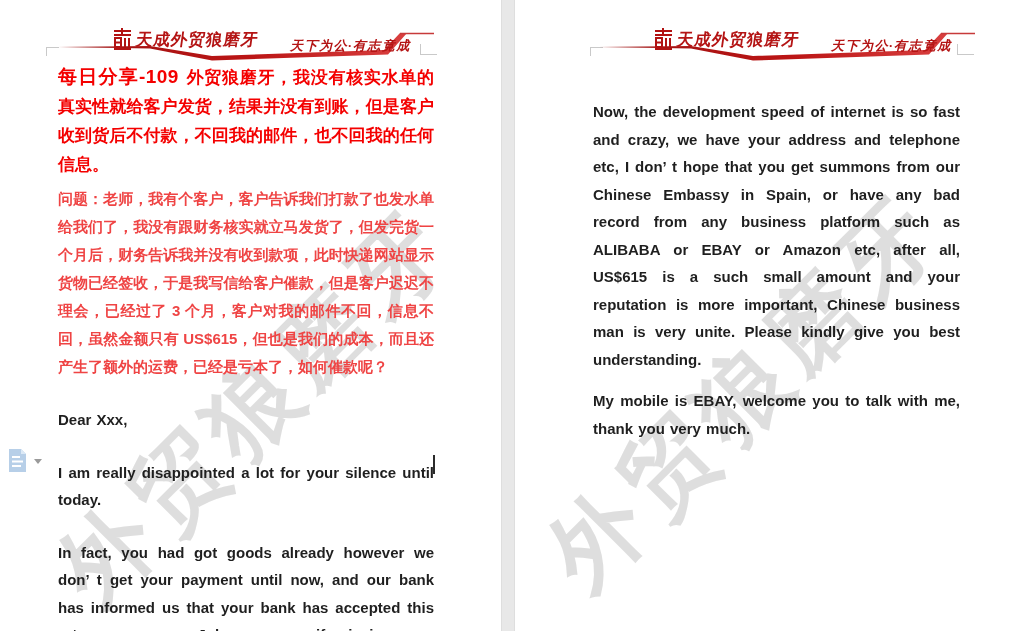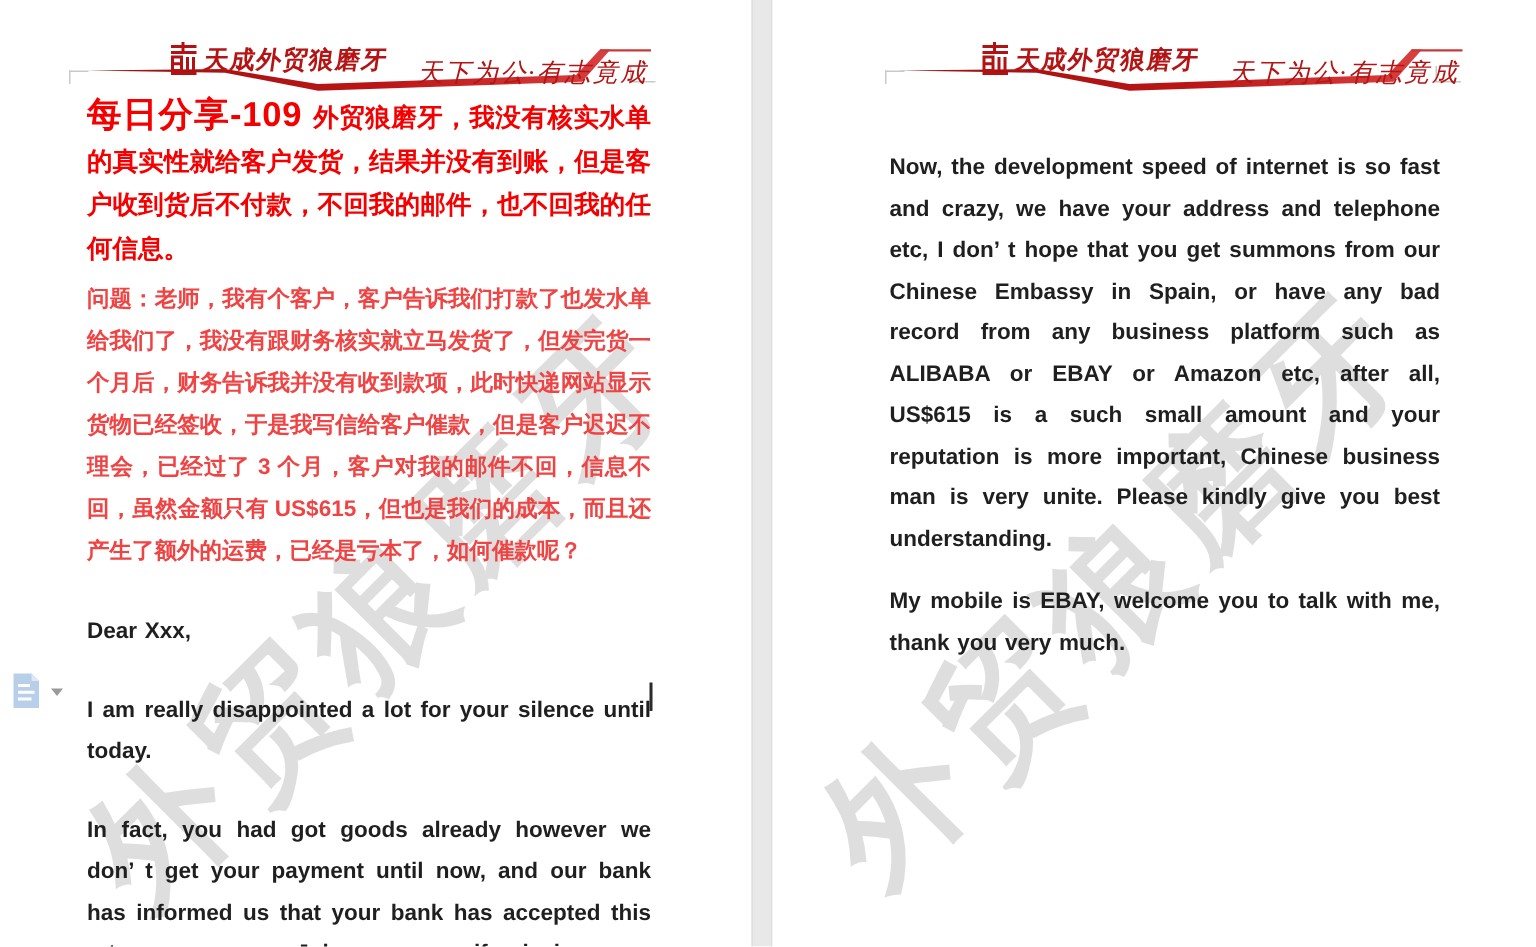--- a/index.html
+++ b/index.html
@@ -30,42 +30,42 @@
   .page-right .hdr{left:76px;}
   .hdr svg.ribbon{position:absolute;left:0;top:0;}
   .brand-logo{position:absolute;left:62px;top:5px;}
   .brand-text{
     position:absolute;left:86px;top:7px;
     font-family:"Liberation Serif",serif;font-weight:bold;
     font-size:16.5px;color:#b41414;letter-spacing:1px;transform:skewX(-8deg);
     white-space:nowrap;
   }
   .slogan-text{
-    position:absolute;left:228px;top:15px;
-    font-family:"Liberation Serif",serif;font-weight:normal;font-style:italic;
-    font-size:17px;color:#b41414;letter-spacing:1.5px;white-space:nowrap;
+    position:absolute;left:240px;top:15px;
+    font-family:"Liberation Serif",serif;font-weight:bold;font-style:italic;
+    font-size:13px;color:#b41414;letter-spacing:1.5px;white-space:nowrap;
   }
   
   .mark{position:absolute;z-index:1;box-sizing:border-box;}
   .mark-tl{width:13px;height:9px;border-top:1px solid #c9c9c9;border-left:1px solid #c9c9c9;top:47px;}
   .mark-tr{width:17px;height:11px;border-left:1px solid #c9c9c9;border-bottom:1px solid #c9c9c9;top:44px;}
   .page-left  .mark-tl{left:46px;}
   .page-left  .mark-tr{left:420px;}
   .page-right .mark-tl{left:75px;}
   .page-right .mark-tr{left:442px;}
   
   .content{position:absolute;z-index:1;}
   .page-left  .content{left:58px;top:62px;width:376px;}
   .page-right .content{left:78px;top:84px;width:367px;}
   p{margin:0;}
   .title{
     font-size:17px;line-height:29px;font-weight:bold;color:#f40000;
     text-align:justify;
   }
-  .title .num{font-size:23px;margin-right:7px;letter-spacing:.5px;}
+  .title .num{font-size:19px;margin-right:7px;letter-spacing:.5px;}
   .question{
     margin-top:6px;font-size:15px;line-height:28px;font-weight:bold;
     color:#ef4444;text-align:justify;
   }
   .en{
     font-size:15px;line-height:27.5px;font-weight:bold;color:#1f1f1f;
     text-align:justify;word-spacing:1px;margin-top:25px;
   }
   .page-right .en-first{margin-top:0;}
   .page-right .en{margin-top:14px;}

